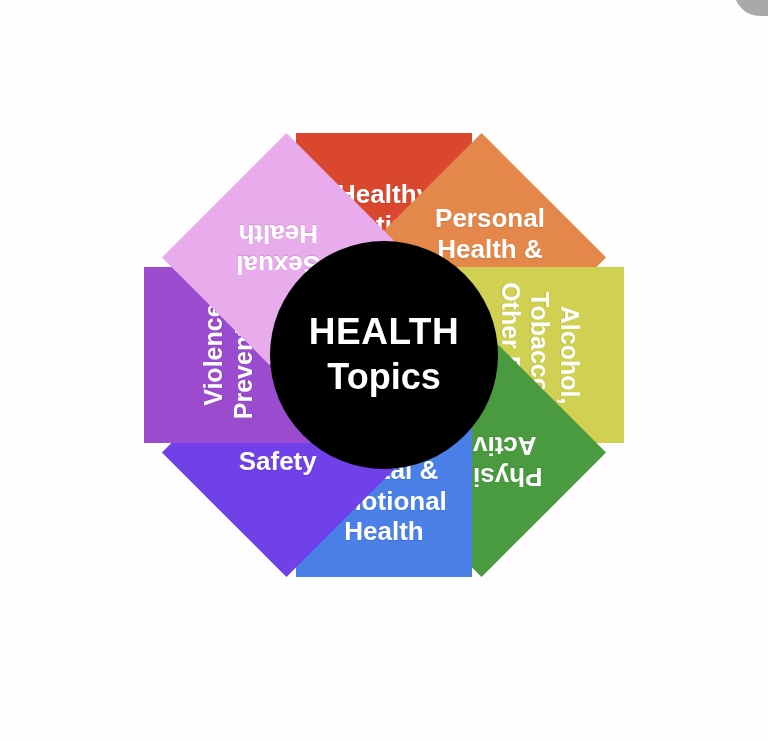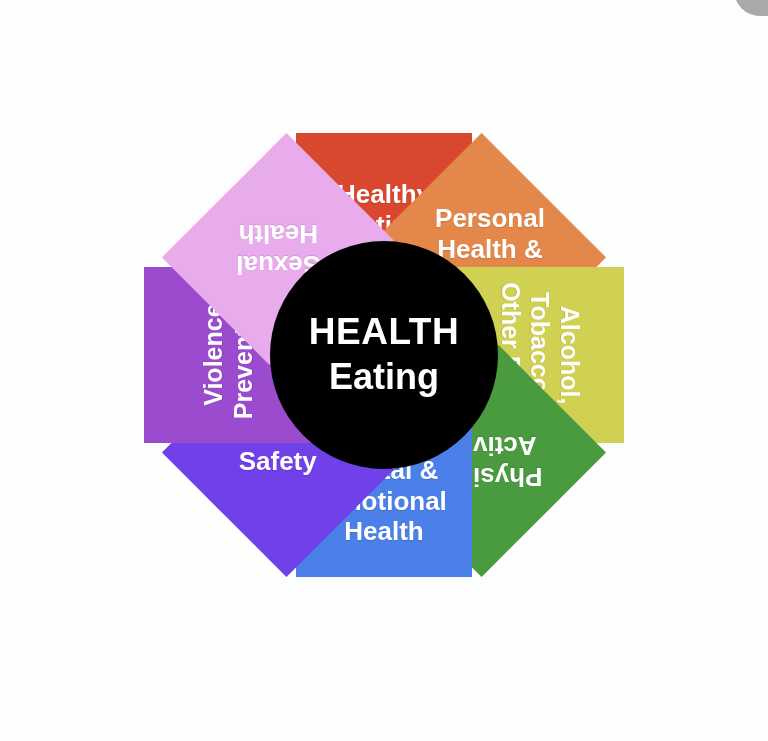--- a/index.html
+++ b/index.html
@@ -230,16 +230,16 @@
       <div class="head"></div>
       <div class="body">
         <span class="label">Sexual
 Health</span>
       </div>
     </div>
   </div>
 
   <div id="hub" style="background: rgb(0, 0, 0); color: rgb(255, 255, 255);">
     <div class="hub-line1">HEALTH</div>
-    <div class="hub-line2">Eating</div>
+    <div class="hub-line2">Topics</div>
   </div>
 
 </div>
 
 </body></html>

